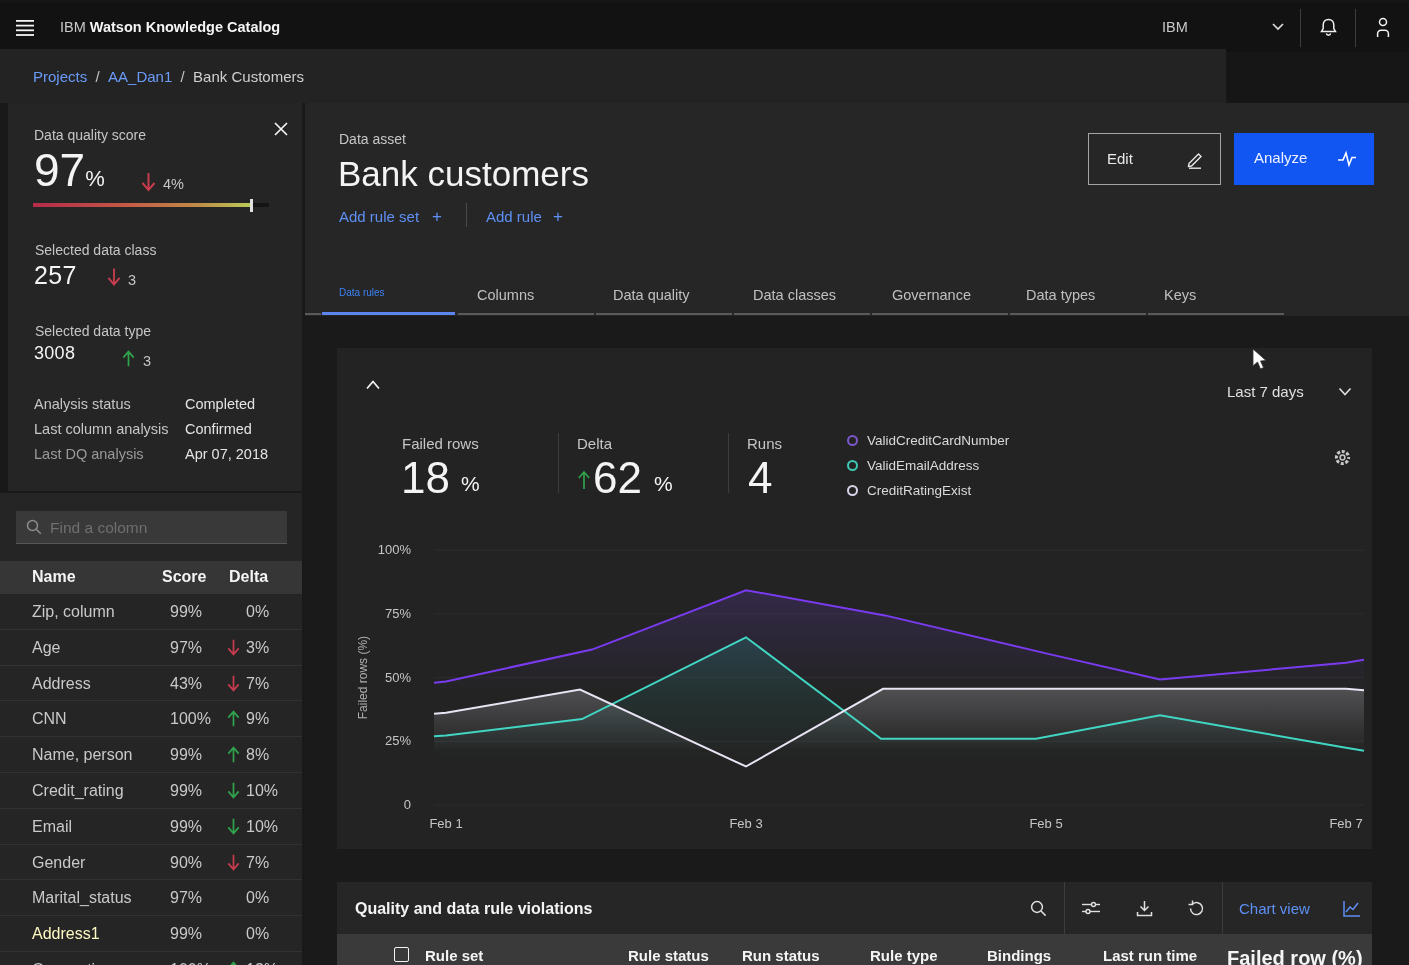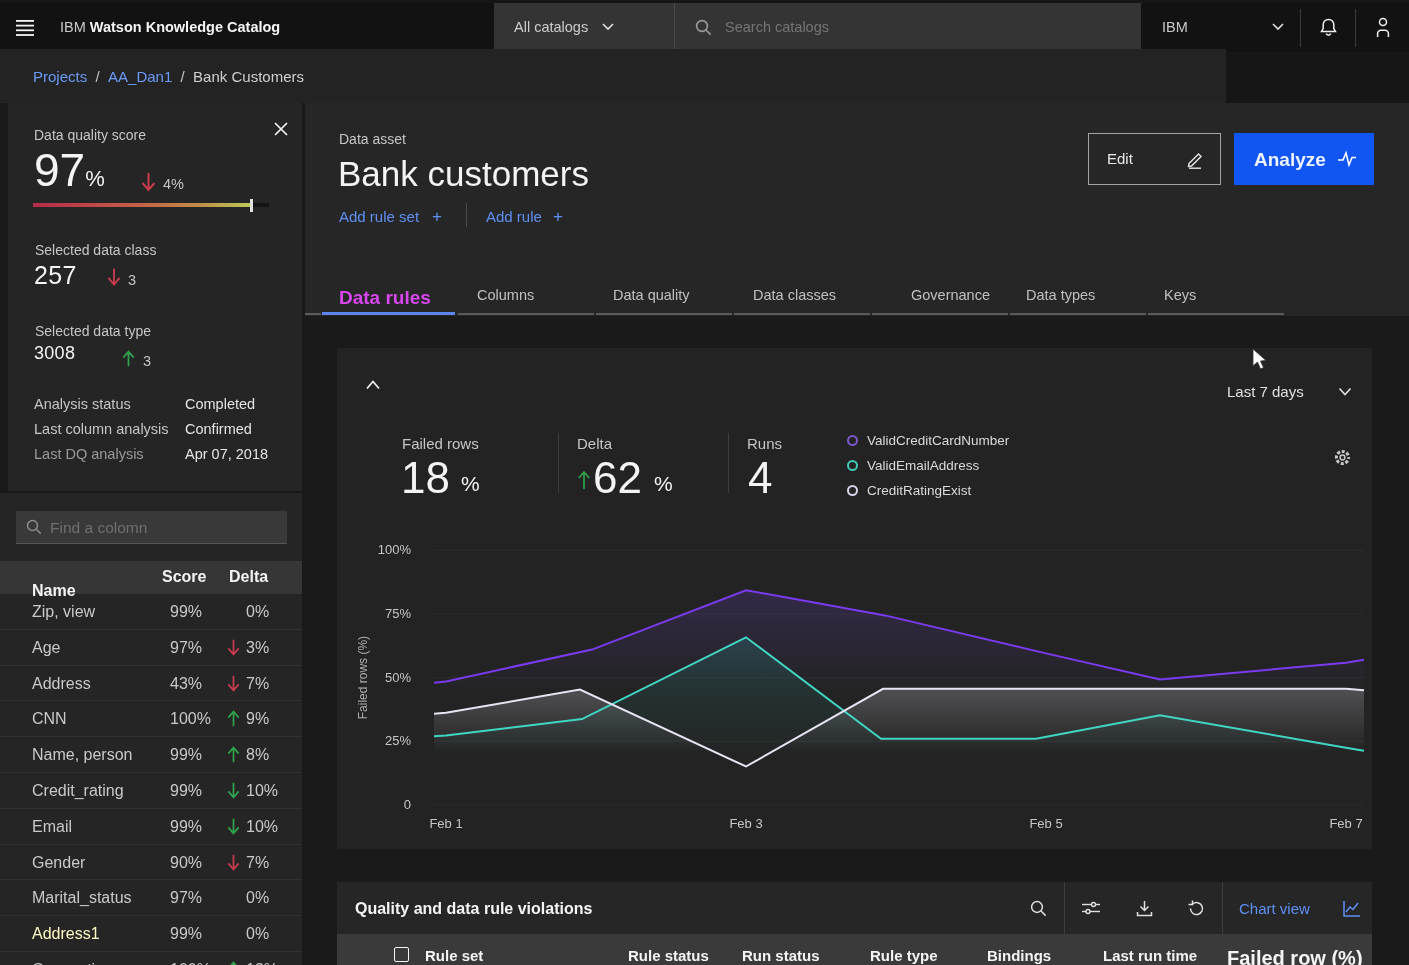--- a/index.html
+++ b/index.html
@@ -17,32 +17,20 @@
   <svg class="abs" style="left:16px;top:16px" width="18" height="18" viewBox="0 0 18 18">
     <g fill="#f4f4f4">
       <rect x="0" y="1" width="18" height="1.8"></rect>
       <rect x="0" y="5.7" width="18" height="1.8"></rect>
       <rect x="0" y="10.4" width="18" height="1.8"></rect>
       <rect x="0" y="15.1" width="18" height="1.8"></rect>
     </g>
   </svg>
   <div class="abs" style="left:60px;top:16px;font-size:14.5px;color:#c9c9c9;">IBM&nbsp;<span style="color:#f4f4f4;font-weight:bold;">Watson Knowledge Catalog</span></div>
 
-  <div class="abs" style="left:494px;top:0;width:647px;height:49px;background:#343434;">
-    <div class="abs" style="left:20px;top:16px;font-size:14.5px;color:#cdcdcd;">All catalogs</div>
-    <svg class="abs" style="left:108px;top:20px" width="12" height="8" viewBox="0 0 12 8">
-        <path d="M1 1 L6 6 L11 1" fill="none" stroke="#e0e0e0" stroke-width="1.6"></path>
-      </svg>
-    <div class="abs" style="left:180px;top:0;width:1px;height:49px;background:#4a4a4a;"></div>
-    <svg class="abs" style="left:201px;top:16px" width="17" height="17" viewBox="0 0 17 17">
-        <circle cx="7" cy="7" r="5.4" fill="none" stroke="#9a9a9a" stroke-width="1.6"></circle>
-        <line x1="11" y1="11" x2="15.6" y2="15.6" stroke="#9a9a9a" stroke-width="1.6"></line>
-      </svg>
-    <div class="abs" style="left:231px;top:16px;font-size:14.5px;color:#757575;">Search catalogs</div>
-  </div>
 
   <div class="abs" style="left:1141px;top:0;width:268px;height:49px;background:#121212;">
     <div class="abs" style="left:21px;top:16px;font-size:14.5px;color:#c9c9c9;">IBM</div>
     <svg class="abs" style="left:131px;top:20px" width="12" height="8" viewBox="0 0 12 8">
         <path d="M1 1 L6 6 L11 1" fill="none" stroke="#e0e0e0" stroke-width="1.6"></path>
       </svg>
     <div class="abs" style="left:159px;top:6px;width:1px;height:38px;background:#3c3c3c;"></div>
 
     <svg class="abs" style="left:178px;top:15px" width="19" height="20" viewBox="0 0 19 20">
       <path d="M9.5 1.5 C6.2 1.5 4.2 4 4.2 7 L4.2 10.5 L2.5 13.5 L16.5 13.5 L14.8 10.5 L14.8 7 C14.8 4 12.8 1.5 9.5 1.5 Z" fill="none" stroke="#f0f0f0" stroke-width="1.5"></path>
@@ -106,27 +94,27 @@
   <div class="abs" style="left:16px;top:18px;width:271px;height:33px;background:#393939;border-bottom:1px solid #565656;">
     <svg class="abs" style="left:10px;top:8px" width="16" height="16" viewBox="0 0 16 16">
         <circle cx="6.5" cy="6.5" r="5" fill="none" stroke="#8d8d8d" stroke-width="1.5"></circle>
         <line x1="10.2" y1="10.2" x2="14.8" y2="14.8" stroke="#8d8d8d" stroke-width="1.5"></line>
       </svg>
     <div class="abs" style="left:34px;top:8px;font-size:15.5px;color:#6f6f6f;">Find a colomn</div>
   </div>
 </div>
 
 <div class="abs" style="left:0px;top:561px;width:302px;height:33px;background:#363636;">
-  <div class="abs" style="left:32px;top:21px;font-size:16px;font-weight:bold;color:#f4f4f4;">Name</div>
+  <div class="abs" style="left:32px;top:7px;font-size:16px;font-weight:bold;color:#f4f4f4;">Name</div>
   <div class="abs" style="left:162px;top:7px;font-size:16px;font-weight:bold;color:#f4f4f4;">Score</div>
   <div class="abs" style="left:229px;top:7px;font-size:16px;font-weight:bold;color:#f4f4f4;">Delta</div>
 </div>
 <div id="sbtable" class="abs" style="left:0px;top:594px;width:302px;">
     <div class="abs" style="left:0;top:0px;width:302px;height:35.8px;border-bottom:1px solid #323232;">
-    <div class="abs" style="left:32px;top:9px;font-size:16px;color:#c9c9c9;">Zip, view</div>
+    <div class="abs" style="left:32px;top:9px;font-size:16px;color:#c9c9c9;">Zip, column</div>
     <div class="abs" style="left:170px;top:9px;font-size:16px;color:#c9c9c9;">99%</div>
 
     <div class="abs" style="left:246px;top:9px;font-size:16px;color:#c9c9c9;">0%</div>
   </div>
     <div class="abs" style="left:0;top:35.8px;width:302px;height:35.8px;border-bottom:1px solid #323232;">
     <div class="abs" style="left:32px;top:9px;font-size:16px;color:#c9c9c9;">Age</div>
     <div class="abs" style="left:170px;top:9px;font-size:16px;color:#c9c9c9;">97%</div>
     <svg class="abs" style="left:227px;top:8px" width="13" height="19" viewBox="0 0 15 20">
         <path d="M7.5 1 L7.5 17.5 M1.5 11 L7.5 18 L13.5 11" fill="none" stroke="#c63c4d" stroke-width="2"></path>
       </svg>
@@ -213,36 +201,36 @@
 
 <div class="abs" style="left:1088px;top:133px;width:133px;height:52px;border:1.5px solid #a4a4a4;">
   <div class="abs" style="left:18px;top:16px;font-size:15px;color:#e8e8e8;">Edit</div>
   <svg class="abs" style="left:97px;top:17px" width="18" height="18" viewBox="0 0 18 18">
     <path d="M3 12.5 L12.5 3 L15 5.5 L5.5 15 L2.5 15.5 Z" fill="none" stroke="#e8e8e8" stroke-width="1.4"></path>
     <line x1="3" y1="17.2" x2="15" y2="17.2" stroke="#e8e8e8" stroke-width="1.4"></line>
   </svg>
 </div>
 
 <div class="abs" style="left:1234px;top:133px;width:140px;height:52px;background:#1156f2;">
-  <div class="abs" style="left:20px;top:16px;font-size:19px;color:#eef3ff;font-weight:bold;">Analyze</div>
+  <div class="abs" style="left:20px;top:16px;font-size:15px;color:#eef3ff;">Analyze</div>
   <svg class="abs" style="left:103px;top:17px" width="20" height="18" viewBox="0 0 20 18">
     <path d="M1 10 L6 10 L9 3 L12 15 L15 7.5 L19 7.5" fill="none" stroke="#fff" stroke-width="1.6"></path>
   </svg>
 </div>
 
 <div id="tabs">
-    <div class="abs" style="left:339px;top:287px;font-size:19px;color:#d946ef;font-weight:bold;">Data rules</div>
+    <div class="abs" style="left:339px;top:287px;font-size:10px;color:#3b82f6;font-weight:normal;">Data rules</div>
     <div class="abs" style="left:322px;top:312px;width:133px;height:3px;background:#5c85f0;"></div>
     <div class="abs" style="left:477px;top:287px;font-size:14.5px;color:#c0c0c0;font-weight:normal;">Columns</div>
     <div class="abs" style="left:458px;top:313px;width:136px;height:1.5px;background:#5a5a5a;"></div>
     <div class="abs" style="left:613px;top:287px;font-size:14.5px;color:#c0c0c0;font-weight:normal;">Data quality</div>
     <div class="abs" style="left:596px;top:313px;width:136px;height:1.5px;background:#5a5a5a;"></div>
     <div class="abs" style="left:753px;top:287px;font-size:14.5px;color:#c0c0c0;font-weight:normal;">Data classes</div>
     <div class="abs" style="left:734px;top:313px;width:136px;height:1.5px;background:#5a5a5a;"></div>
-    <div class="abs" style="left:892px;top:287px;font-size:14.5px;color:#c0c0c0;font-weight:normal;margin-left:19px;">Governance</div>
+    <div class="abs" style="left:892px;top:287px;font-size:14.5px;color:#c0c0c0;font-weight:normal;">Governance</div>
     <div class="abs" style="left:872px;top:313px;width:136px;height:1.5px;background:#5a5a5a;"></div>
     <div class="abs" style="left:1026px;top:287px;font-size:14.5px;color:#c0c0c0;font-weight:normal;">Data types</div>
     <div class="abs" style="left:1010px;top:313px;width:136px;height:1.5px;background:#5a5a5a;"></div>
     <div class="abs" style="left:1164px;top:287px;font-size:14.5px;color:#c0c0c0;font-weight:normal;">Keys</div>
     <div class="abs" style="left:1148px;top:313px;width:136px;height:1.5px;background:#5a5a5a;"></div>
   </div>
 <div class="abs" style="left:305px;top:313px;width:16px;height:1.5px;background:#5a5a5a;"></div>
 
 <div class="abs" style="left:305px;top:316px;width:1104px;height:649px;background:#1a1a1a;"></div>
 

